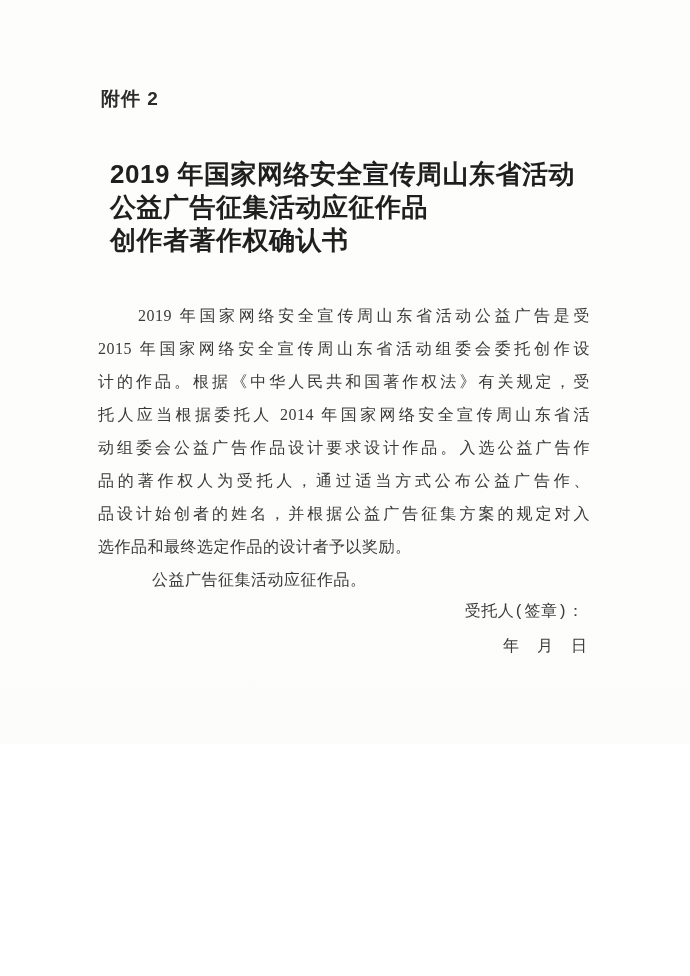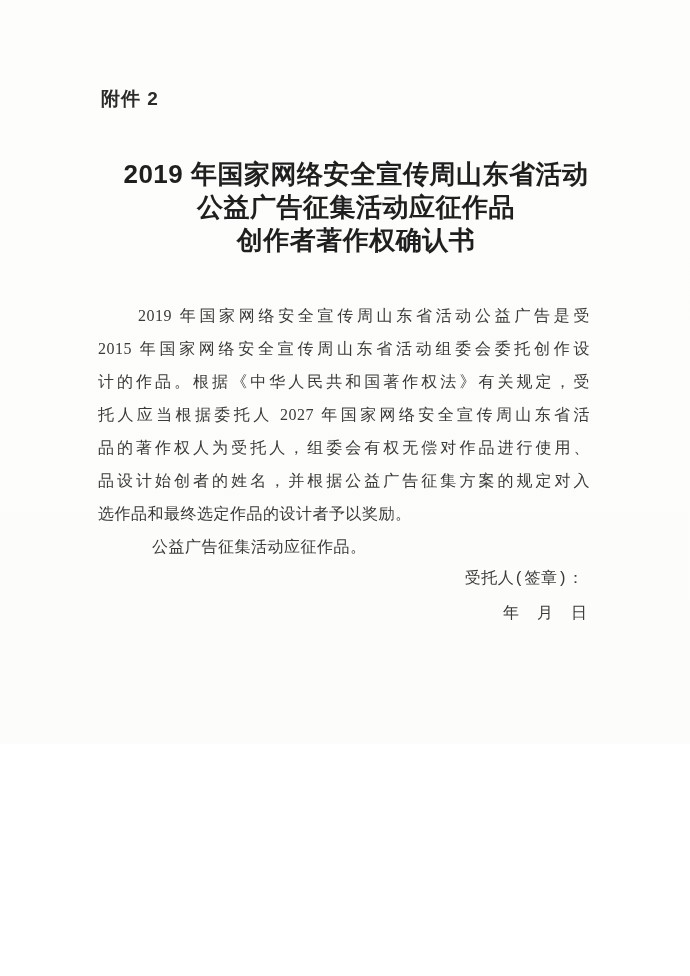--- a/index.html
+++ b/index.html
@@ -30,21 +30,20 @@
     font-size: 19px;
     letter-spacing: 1px;
     color: #2b2b2b;
   }
   .title-block {
     position: absolute;
     left: 98px;
     top: 158px;
     width: 492px;
     transform: translateX(12px);
-    text-align: center;
     font-family: "Liberation Sans", "DejaVu Sans", sans-serif;
     font-weight: bold;
     font-size: 26px;
     line-height: 33px;
     color: #1f1f1f;
     letter-spacing: 0.5px;
   }
   .content {
     position: absolute;
     left: 98px;
@@ -106,22 +105,23 @@
     <div class="title-block">
       <div>2019 年国家网络安全宣传周山东省活动</div>
       <div>公益广告征集活动应征作品</div>
       <div>创作者著作权确认书</div>
     </div>
 
     <div class="content">
       <div class="line fill indent">2019 年国家网络安全宣传周山东省活动公益广告是受</div>
       <div class="line fill">2015 年国家网络安全宣传周山东省活动组委会委托创作设</div>
       <div class="line fill">计的作品。根据《中华人民共和国著作权法》有关规定，受</div>
-      <div class="line fill">托人应当根据委托人 2027 年国家网络安全宣传周山东省活</div>
-      <div class="line fill">品的著作权人为受托人，组委会有权无偿对作品进行使用、</div>
+      <div class="line fill">托人应当根据委托人 2014 年国家网络安全宣传周山东省活</div>
+      <div class="line fill">动组委会公益广告作品设计要求设计作品。入选公益广告作</div>
+      <div class="line fill">品的著作权人为受托人，通过适当方式公布公益广告作、</div>
       <div class="line fill">品设计始创者的姓名，并根据公益广告征集方案的规定对入</div>
       <div class="line">选作品和最终选定作品的设计者予以奖励。</div>
       <div class="line indent-wide">公益广告征集活动应征作品。</div>
       <div class="line sig">受托人(签章)：</div>
       <div class="line date">年　月　日</div>
     </div>
 
     <div class="watermark">
       <span class="weibo-icon">
         <svg width="32" height="30" viewBox="0 0 32 30" fill="none">

